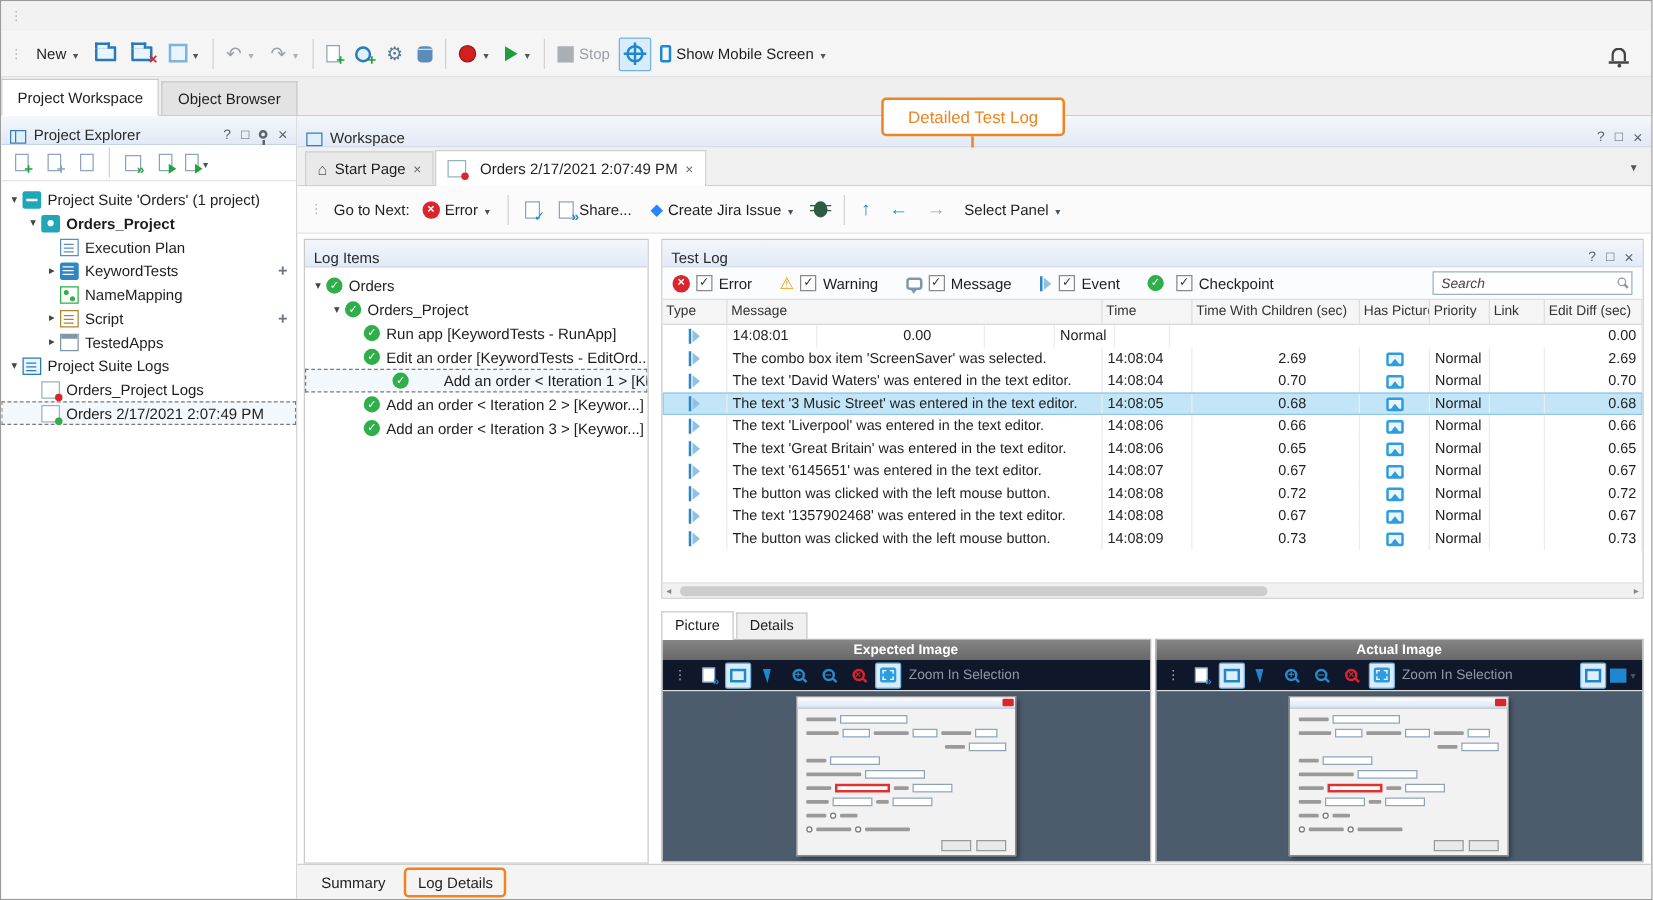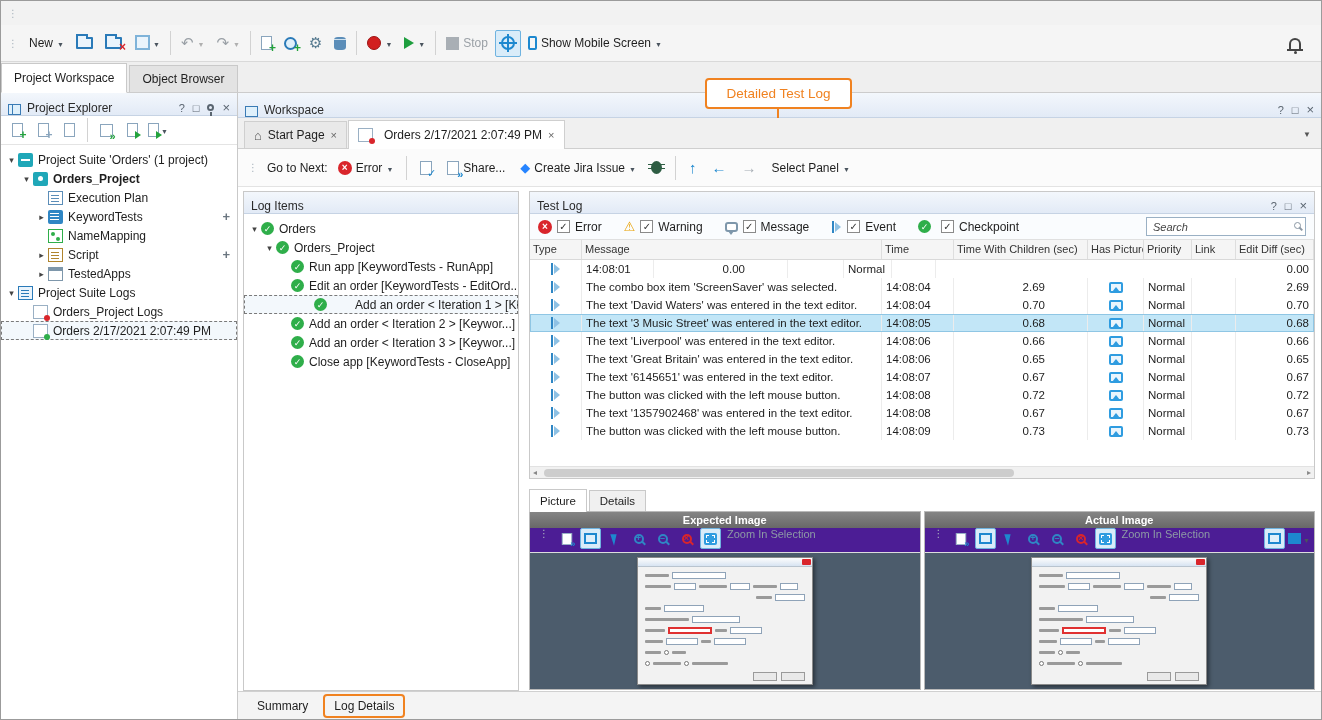--- a/index.html
+++ b/index.html
@@ -188,22 +188,22 @@
 
   
   .pic-tabs { position:absolute; left:291px; top:395px; height:23px; display:flex; align-items:flex-end; z-index:2; }
   .pic-tab { height:21px; padding:0 10px; border:1px solid #c9c9c9; border-bottom:none; background:#f0f0f0;
              display:flex; align-items:center; font-size:11.5px; margin-right:2px; }
   .pic-tab.active { background:#fff; height:23px; margin-bottom:-1px; }
   .pic-area { position:absolute; left:291px; right:6px; top:418px; bottom:29px; display:flex; gap:3px; }
   .img-panel { flex:1; border:1px solid #b9b9b9; display:flex; flex-direction:column; background:#fff; overflow:hidden; }
   .img-title { height:16px; background:linear-gradient(#858585,#686868); color:#fff; font-weight:bold; font-size:11px;
                display:flex; align-items:center; justify-content:center; }
-  .img-toolbar { height:25px; display:flex; gap:3px; padding:0 4px; border-bottom:1px solid #ddd;
-                 background:#4c1d95; font-size:11px; }
+  .img-toolbar { height:25px; display:flex; align-items:center; gap:3px; padding:0 4px; border-bottom:1px solid #ddd;
+                 background:#0f172a; font-size:11px; }
   .pt-btn { height:21px; min-width:21px; display:flex; align-items:center; justify-content:center; gap:2px; border-radius:2px; }
   .pt-right { margin-left:auto; display:flex; gap:3px; }
   .zoom-label { color:#8d9aa5; margin-left:3px; }
   .blue-sq { width:13px; height:11px; border:2px solid #1d88cf; background:#dff0fb; display:inline-block; }
   .blue-sq.alt { background:#1d88cf; }
   .blue-cursor { width:0; height:0; border-left:6px solid #1d88cf; border-bottom:10px solid transparent;
                  border-top:2px solid transparent; transform:rotate(-18deg); display:inline-block; }
   .mag { width:10px; height:10px; border:2px solid #2f86c4; border-radius:50%; position:relative; display:inline-block; }
   .mag::before { content:''; position:absolute; width:5px; height:2px; background:#2f86c4; transform:rotate(45deg); right:-4px; bottom:-2px; }
   .mag.plus::after { content:'+'; position:absolute; left:50%; top:50%; transform:translate(-50%,-56%); font-size:9px; font-weight:bold; color:#2f86c4; }
@@ -505,25 +505,20 @@
         </div>
         <div class="trow" style="padding-left: 34px;">
           <span class="expander"></span>
           <span class="check-ico"></span>
           <span class="tlabel">Add an order &lt; Iteration 2 &gt; [Keywor...]</span>
         </div>
         <div class="trow" style="padding-left: 34px;">
           <span class="expander"></span>
           <span class="check-ico"></span>
           <span class="tlabel">Add an order &lt; Iteration 3 &gt; [Keywor...]</span>
-        </div>
-        <div class="trow" style="padding-left: 34px;">
-          <span class="expander"></span>
-          <span class="check-ico"></span>
-          <span class="tlabel">Close app [KeywordTests - CloseApp]</span>
         </div>
       </div>
   </div>
 
   <div class="test-log-panel">
     <div class="panel-header" style="height:22px;">
       <span>Test Log</span>
       <span class="ph-icons">
         <span class="help-ico"></span>
         <span class="float-ico"></span>

